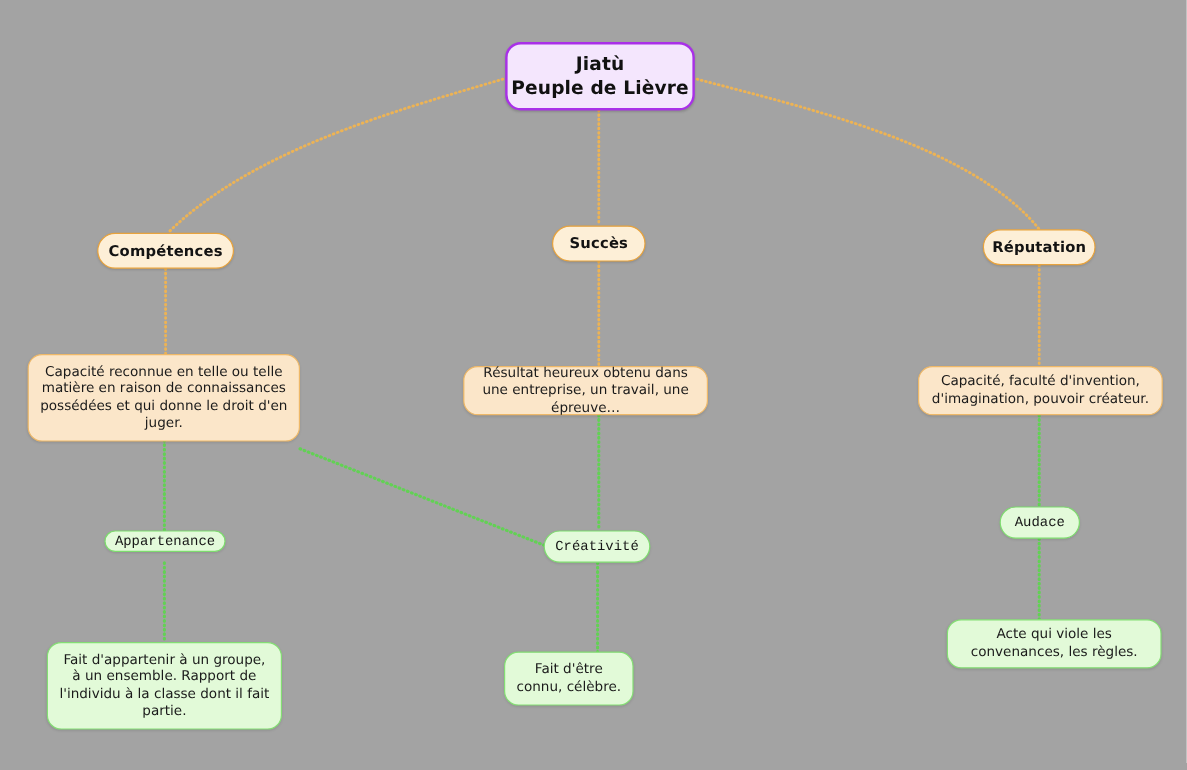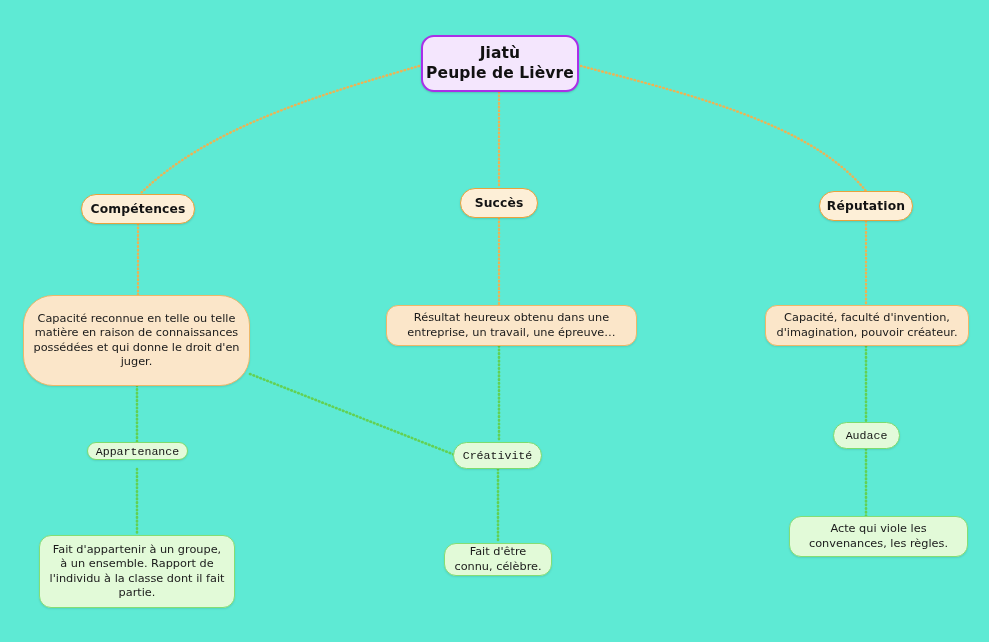--- a/index.html
+++ b/index.html
@@ -7,21 +7,21 @@
     padding: 0;
     background: #ffffff;
   }
   body {
     font-family: "DejaVu Sans", sans-serif;
   }
   #canvas {
     position: relative;
     width: 989px;
     height: 642px;
-    background: #5eead4;
+    background: #a3a3a3;
     overflow: hidden;
   }
   #edges {
     position: absolute;
     left: 0;
     top: 0;
     width: 989px;
     height: 642px;
     pointer-events: none;
   }
@@ -142,45 +142,45 @@
     <span class="node-label">
       <span>Jiatù</span><br>
       <span>Peuple de Lièvre</span>
     </span>
   </div>
 
   <div class="node node-l1" style="left:81px; top:194px; width:114px; height:30px;align-items:center;">
     <span class="node-label">Compétences</span>
   </div>
 
-  <div class="node node-l2" style="left:23px; top:295px; width:227px; height:91px;border-radius:30px;">
+  <div class="node node-l2" style="left:23px; top:295px; width:227px; height:73px;">
     <span class="node-label">Capacité reconnue en telle ou telle matière en raison de connaissances possédées et qui donne le droit d'en juger.</span>
   </div>
 
   <div class="node node-l3" style="left:87px; top:442px; width:101px; height:18px;">
     <span class="node-label">Appartenance</span>
   </div>
 
   <div class="node node-l4" style="left:39px; top:535px; width:196px; height:73px;">
     <span class="node-label">Fait d'appartenir à un groupe, à un ensemble. Rapport de l'individu à la classe dont il fait partie.</span>
   </div>
 
   <div class="node node-l1" style="left:460px; top:188px; width:78px; height:30px;">
     <span class="node-label">Succès</span>
   </div>
 
-  <div class="node node-l2" style="left:386px; top:305px; width:251px; height:41px;">
+  <div class="node node-l2" style="left:386px; top:305px; width:204px; height:41px;">
     <span class="node-label">Résultat heureux obtenu dans une entreprise, un travail, une épreuve…</span>
   </div>
 
   <div class="node node-l3" style="left:453px; top:442px; width:89px; height:27px;">
     <span class="node-label">Créativité</span>
   </div>
 
-  <div class="node node-l4" style="left:444px; top:543px; width:108px; height:33px;">
+  <div class="node node-l4" style="left:420px; top:543px; width:108px; height:45px;">
     <span class="node-label">Fait d'être connu, célèbre.</span>
   </div>
 
   <div class="node node-l1" style="left:819px; top:191px; width:94px; height:30px;">
     <span class="node-label">Réputation</span>
   </div>
 
   <div class="node node-l2" style="left:765px; top:305px; width:204px; height:41px;">
     <span class="node-label">Capacité, faculté d'invention, d'imagination, pouvoir créateur.</span>
   </div>

